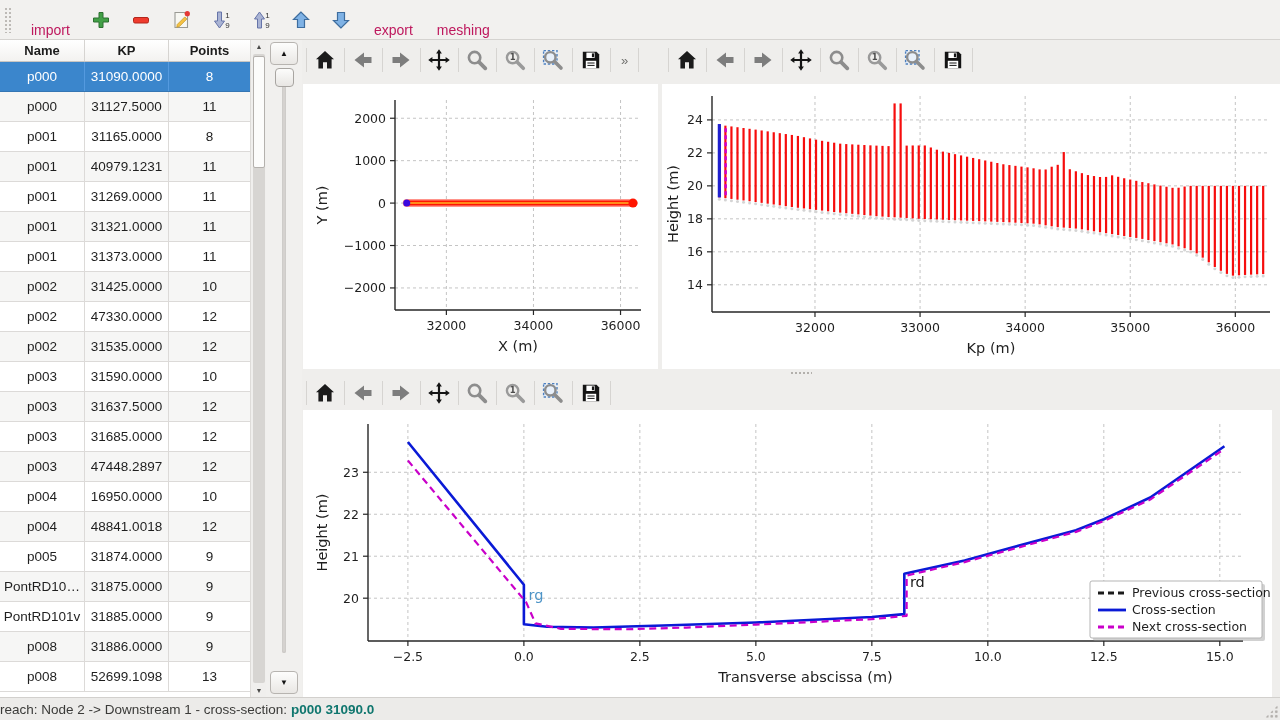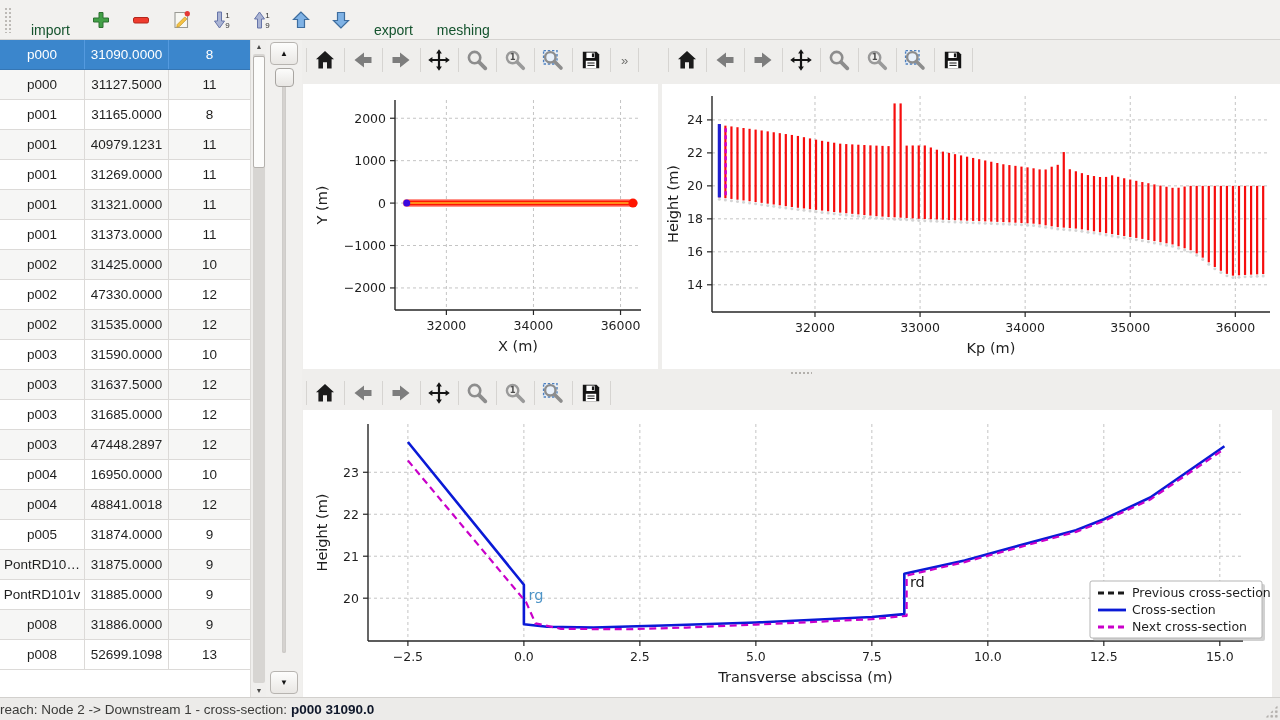--- a/index.html
+++ b/index.html
@@ -3,21 +3,21 @@
 <meta charset="utf-8">
 <style>
   html,body{margin:0;padding:0;}
   body{width:1280px;height:720px;position:relative;overflow:hidden;background:#f1f0ee;
        font-family:"Liberation Sans",sans-serif;-webkit-font-smoothing:antialiased;}
   
   #app-toolbar{position:absolute;left:0;top:0;width:1280px;height:40px;background:#f2f1ef;
     border-bottom:1px solid #d5d3d0;display:flex;align-items:center;gap:6px;padding-left:4px;box-sizing:border-box;}
   .tb-grip{width:8px;height:26px;margin-right:4px;
     background-image:radial-gradient(#bdbab6 1px,transparent 1.2px);background-size:4px 4px;}
-  .tool-text{border:none;background:transparent;font:14px "Liberation Sans",sans-serif;color:#14532d;padding:6px 9px;margin-top:20px;}
+  .tool-text{border:none;background:transparent;font:14px "Liberation Sans",sans-serif;color:#be185d;padding:6px 9px;margin-top:20px;}
   .tool-icon{border:none;background:transparent;width:34px;height:34px;padding:5px;}
   .tool-icon svg{width:22px;height:22px;display:block;}
   
   #main{position:absolute;left:0;top:40px;width:1280px;height:657px;background:#efeeec;}
   
   #table-panel{position:absolute;left:0;top:0;width:250px;height:100%;background:#ffffff;}
   .thead{display:flex;height:21px;background:linear-gradient(#ffffff,#f3f2f0);border-bottom:1px solid #c8c6c3;}
   .th{font-weight:bold;font-size:13px;color:#1c1c1c;display:flex;align-items:center;justify-content:center;
       border-right:1px solid #d6d4d1;box-sizing:border-box;}
   .th:nth-child(1){width:85px}.th:nth-child(2){width:84px}.th:nth-child(3){width:81px;border-right:none}
@@ -62,21 +62,21 @@
       background-image:radial-gradient(#b3b0ac 1px,transparent 1.2px);background-size:4px 4px;}
   svg{display:block;}
   .tick{font:12.5px "DejaVu Sans",sans-serif;fill:#1f1f1f;}
   .axlabel{font:14.5px "DejaVu Sans",sans-serif;fill:#1f1f1f;}
   .annot{font:14.5px "DejaVu Sans",sans-serif;}
   .legend-text{font:12.5px "DejaVu Sans",sans-serif;fill:#1f1f1f;}
   
   #status-bar{position:absolute;left:0;bottom:0;width:1280px;height:23px;background:#ecebe9;border-top:1px solid #d2d0cd;
       display:flex;align-items:center;justify-content:flex-start;padding-right:96px;box-sizing:border-box;
       font-size:13.5px;color:#3a3a38;}
-  #status-bar b{margin-left:4px;color:#0f172a;}
+  #status-bar b{margin-left:4px;color:#0f766e;}
   .resize-grip{position:absolute;right:2px;bottom:2px;width:13px;height:13px;
       background-image:radial-gradient(#b2afab 1.2px,transparent 1.4px);background-size:4.5px 4.5px;
       clip-path:polygon(100% 0,100% 100%,0 100%);}
 </style>
 </head>
 <body>
 
 <div id="app">
 
   <div id="app-toolbar">
@@ -123,20 +123,25 @@
           <path d="M11 19 L3.5 11.5 H7.5 V3.5 H14.5 V11.5 H18.5 Z" fill="#7fb2e5" stroke="#3e6d9e" stroke-width="1.2"></path>
         </svg>
     </button>
     <button class="tool-text">export</button>
     <button class="tool-text">meshing</button>
   </div>
 
   <div id="main">
 
     <div id="table-panel">
+      <div class="thead">
+        <div class="th">Name</div>
+        <div class="th">KP</div>
+        <div class="th">Points</div>
+      </div>
       <div id="table-body">
           <div class="tr selected">
             <div class="td">p000</div>
             <div class="td">31090.0000</div>
             <div class="td">8</div>
           </div>
           <div class="tr alt">
             <div class="td">p000</div>
             <div class="td">31127.5000</div>
             <div class="td">11</div>

